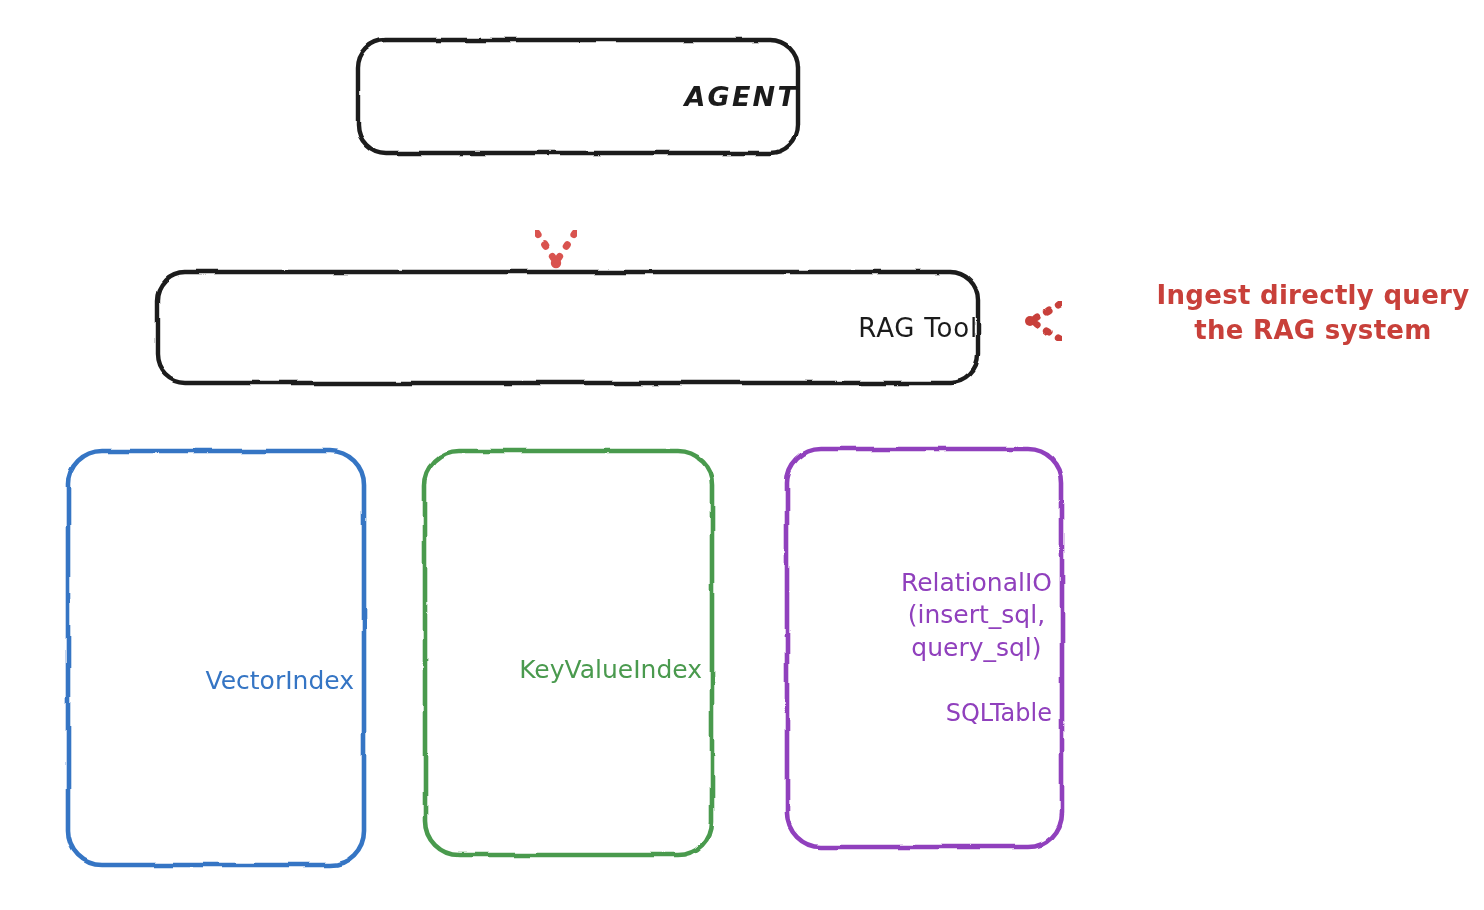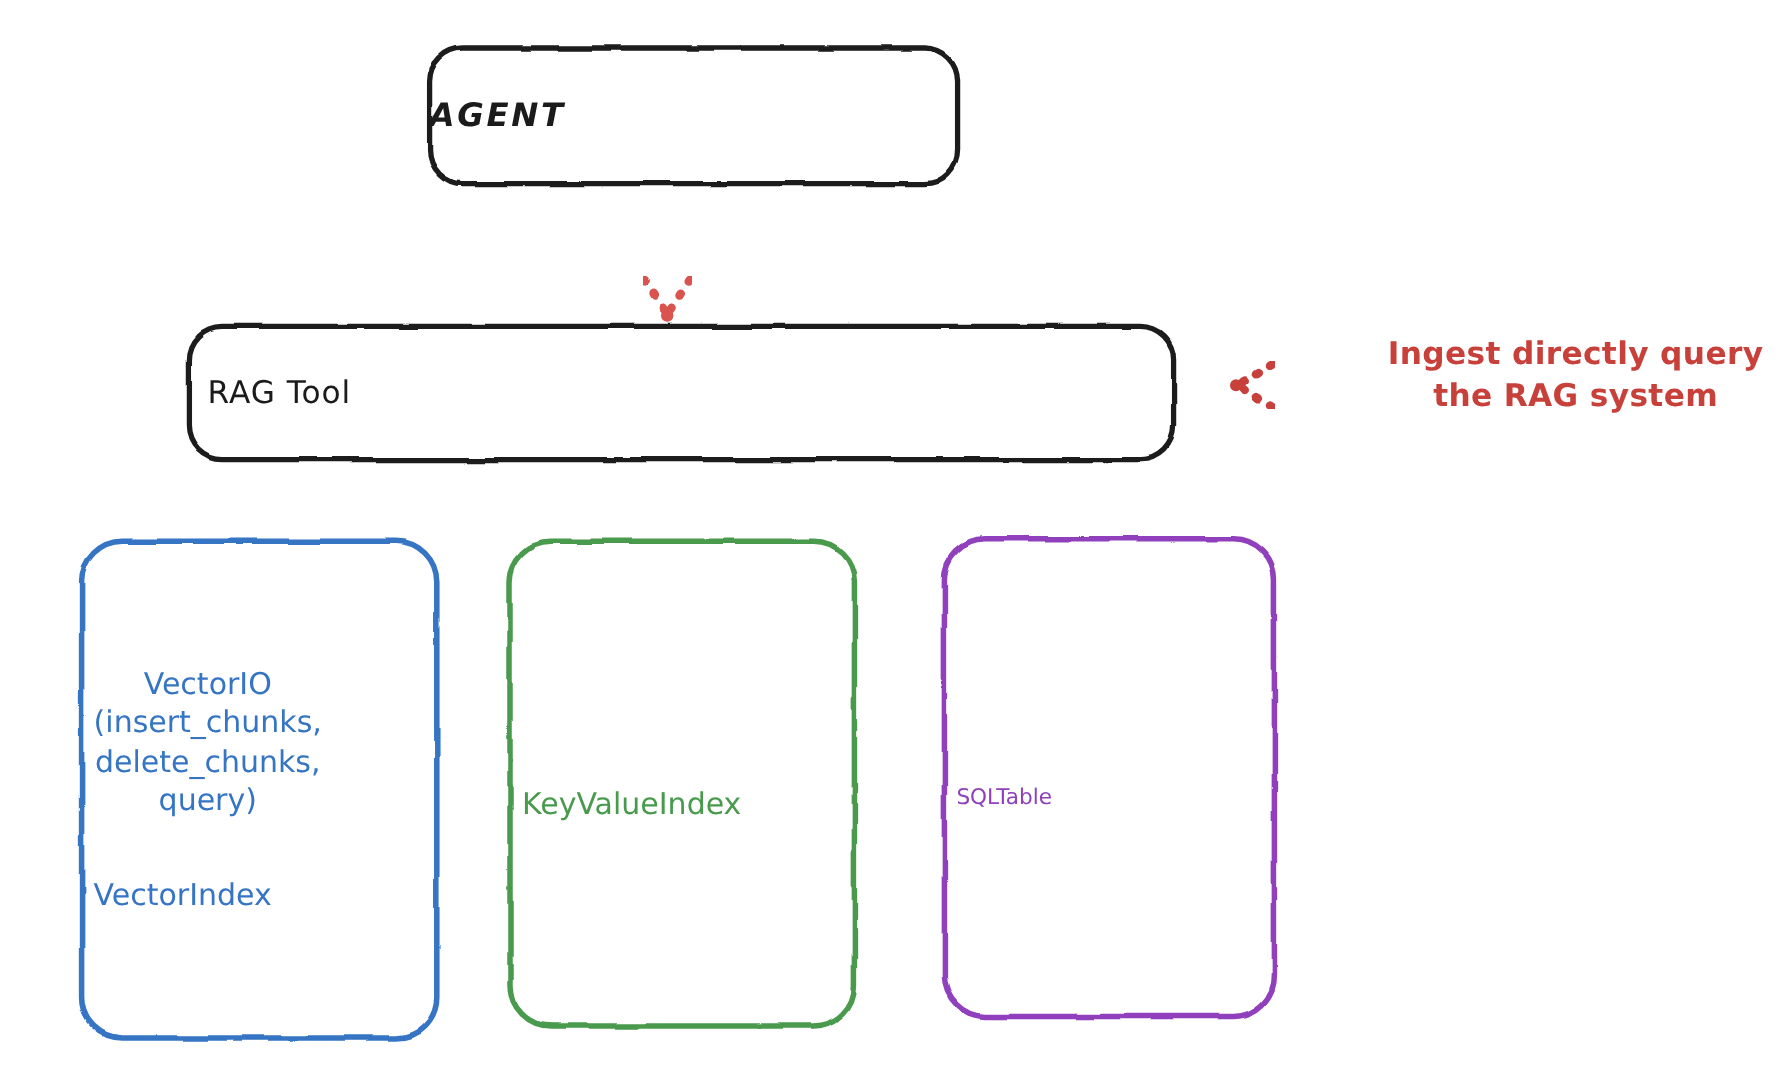--- a/index.html
+++ b/index.html
@@ -20,21 +20,21 @@
     left: 0; top: 0;
     width: 1484px;
     height: 910px;
   }
 
   .node {
     position: absolute;
     box-sizing: border-box;
     display: flex;
     flex-direction: column;
-    align-items: flex-start;
+    align-items: flex-end;
     justify-content: center;
     text-align: center;
   }
 
   
   #agent-node {
     left: 358px;
     top: 40px;
     width: 440px;
     height: 113px;
@@ -94,21 +94,21 @@
   #kv-node .title-block { font-size: 25px; color: #4a9a4e; }
   #kv-node .index-block { font-size: 25px; color: #4a9a4e; margin-top: 34px; }
 
   #relational-node {
     left: 787px;
     top: 449px;
     width: 275px;
     height: 398px;
   }
   #relational-node .title-block { font-size: 25px; color: #9040bd; }
-  #relational-node .index-block { font-size: 18px; color: #9040bd; margin-top: 34px; }
+  #relational-node .index-block { font-size: 24px; color: #9040bd; margin-top: 34px; }
 
   
   #ingest-annotation {
     position: absolute;
     left: 1148px;
     top: 278px;
     width: 330px;
     color: #c8403a;
     font-family: "DejaVu Sans", sans-serif;
     font-size: 26px;
@@ -175,29 +175,28 @@
 
 <div class="node" id="agent-node">
   <div id="agent-label">AGENT</div>
 </div>
 
 <div class="node" id="rag-node">
   <div id="rag-label">RAG Tool</div>
 </div>
 
 <div class="node provider" id="vector-node">
-  <div class="title-block">VectorIO
-(insert_chunks,
-delete_chunks,
-query)</div>
   <div class="index-block">VectorIndex</div>
 </div>
 
 <div class="node provider" id="kv-node">
   <div class="index-block">KeyValueIndex</div>
 </div>
 
 <div class="node provider" id="relational-node">
+  <div class="title-block">RelationalIO
+(insert_sql,
+query_sql)</div>
   <div class="index-block">SQLTable</div>
 </div>
 
 <div id="ingest-annotation">Ingest directly query
 the RAG system</div>
 
 </body></html>

